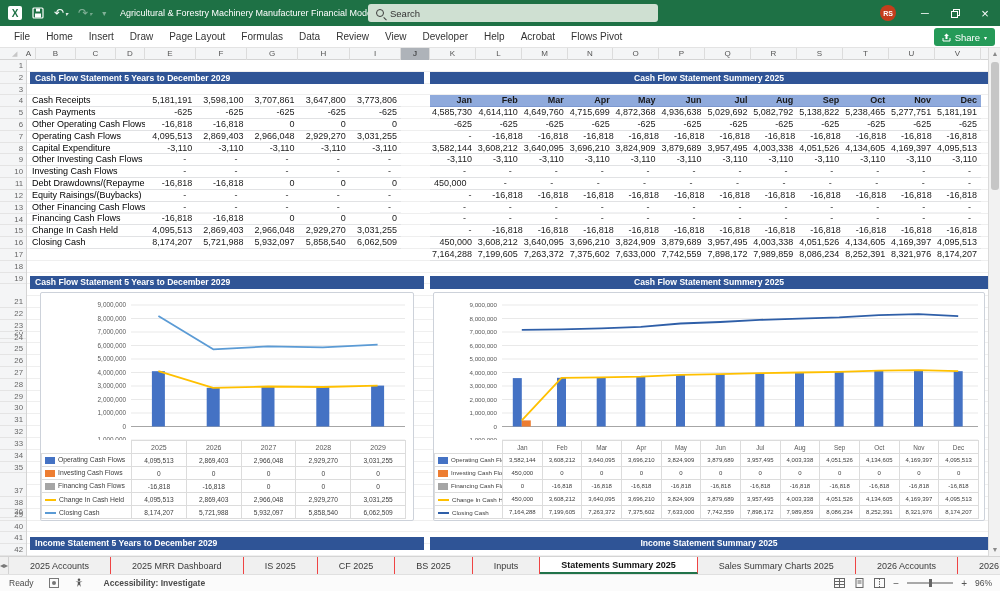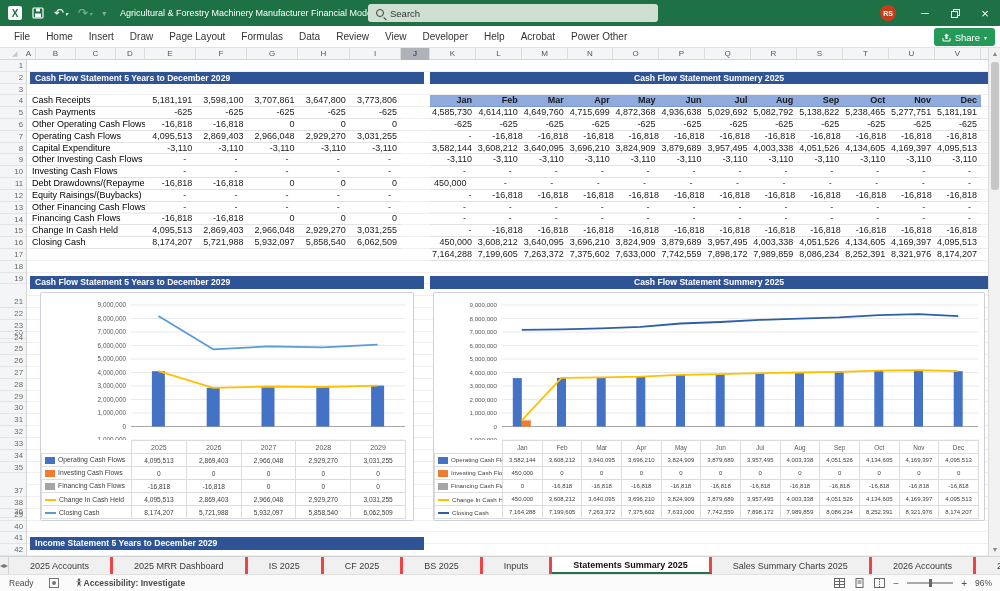--- a/index.html
+++ b/index.html
@@ -65,21 +65,21 @@
 .sw.line{width:11px;height:2px}
 
 
 .vscroll{position:absolute;left:988px;top:48px;width:12px;height:508px;background:#f2f2f2;border-left:1px solid #dadada;font-size:7px;color:#8a8a8a;text-align:center}
 .vthumb{position:absolute;left:2px;top:14px;width:8px;height:128px;background:#c6c6c6;border-radius:3px}
 .varrow{position:absolute;left:0;width:12px;height:12px;line-height:12px}
 
 
 .tabbar{position:absolute;left:0;top:556px;width:1000px;height:18px;background:#f0f0f0;border-top:1px solid #d4d4d4;display:flex;align-items:stretch;font-size:9px;color:#3a3a3a}
 .tnav{width:16px;display:flex;align-items:center;justify-content:center;color:#777;font-size:8px}
-.stab{padding:0 21px;display:flex;align-items:center;border-right:3px solid #ef4444;white-space:nowrap}
+.stab{padding:0 21px;display:flex;align-items:center;border-right:1px solid #ef4444;white-space:nowrap}
 .stab:first-of-type{border-left:1px solid #d2d2d2}
 .stab.active{background:#fff;font-weight:bold;color:#111;border-bottom:2px solid #21734A}
 .tabextra{display:flex;align-items:center;gap:8px;padding:0 8px;color:#555}
 .hscroll{margin-left:auto;display:flex;align-items:center;gap:2px;padding-right:4px;color:#777;font-size:7px}
 .hthumb{width:26px;height:7px;background:#c2c2c2;border-radius:3px}
 
 
 .statusbar{position:absolute;left:0;top:574px;width:1000px;height:17px;background:#fbfbfb;border-top:1px solid #e0e0e0;display:flex;align-items:center;font-size:8.5px;color:#4a4a4a}
 .sb-left{display:flex;align-items:center;gap:14px;padding-left:9px}
 .sb-right{margin-left:auto;display:flex;align-items:center;gap:8px;padding-right:8px}
@@ -133,21 +133,21 @@
         <div class="rtab">Insert</div>
         <div class="rtab">Draw</div>
         <div class="rtab">Page Layout</div>
         <div class="rtab">Formulas</div>
         <div class="rtab">Data</div>
         <div class="rtab">Review</div>
         <div class="rtab">View</div>
         <div class="rtab">Developer</div>
         <div class="rtab">Help</div>
         <div class="rtab">Acrobat</div>
-        <div class="rtab">Power Other</div>
+        <div class="rtab">Flows Pivot</div>
       </div>
     <button class="share-btn">
       <svg class="share-arrow" width="9" height="9" viewBox="0 0 9 9">
           <path d="M4.5 0.5 L7 3 H5.5 V6 H3.5 V3 H2 Z" fill="#fff"></path>
           <path d="M1 5 V8 H8 V5" fill="none" stroke="#fff"></path>
         </svg>
       <span>Share</span>
       <span style="font-size:6px">▾</span>
     </button>
   </div>
@@ -728,20 +728,21 @@
               <td class="val">8,086,234</td>
               <td class="val">8,252,391</td>
               <td class="val">8,321,976</td>
               <td class="val">8,174,207</td>
             </tr>
           </tbody>
         </table>
       </div>
 
     <div class="secbar lft" style="left:30px;top:477px;width:394px;height:13px;line-height:13px">Income Statement 5 Years to December 2029</div>
+    <div class="secbar ctr" style="left:430px;top:477px;width:558px;height:13px;line-height:13px">Income Statement Summary 2025</div>
   </div>
 
   <div class="rownums">
       <div class="rn" style="top: 0px; height: 11.81px; line-height: 11.6px;">1</div>
       <div class="rn" style="top: 11.81px; height: 11.81px; line-height: 11.6px;">2</div>
       <div class="rn" style="top: 23.62px; height: 11.81px; line-height: 11.6px;">3</div>
       <div class="rn" style="top: 35.43px; height: 11.81px; line-height: 11.6px;">4</div>
       <div class="rn" style="top: 47.24px; height: 11.81px; line-height: 11.6px;">5</div>
       <div class="rn" style="top: 59.05px; height: 11.81px; line-height: 11.6px;">6</div>
       <div class="rn" style="top: 70.86px; height: 11.81px; line-height: 11.6px;">7</div>
@@ -817,21 +818,21 @@
 
   <div class="statusbar">
     <div class="sb-left">
       <span>Ready</span>
       <span class="vicon">
         <svg width="10" height="10" viewBox="0 0 10 10">
             <rect x="0.5" y="0.5" width="9" height="9" fill="none" stroke="#777"></rect>
             <circle cx="5" cy="5" r="2" fill="#777"></circle>
           </svg>
       </span>
-      <span style="display:flex;align-items:flex-end;gap:0">
+      <span style="display:flex;align-items:flex-end;gap:20px">
         <svg width="10" height="10" viewBox="0 0 10 10">
             <circle cx="5" cy="1.8" r="1.3" fill="#555"></circle>
             <path d="M1.5 3.4 H8.5 L6 4.4 L6.8 9 L5 6.4 L3.2 9 L4 4.4 Z" fill="#555"></path>
           </svg>
         <b>Accessibility: Investigate</b>
       </span>
     </div>
     <div class="sb-right">
       <span class="vicon">
         <svg width="11" height="10" viewBox="0 0 11 10">

